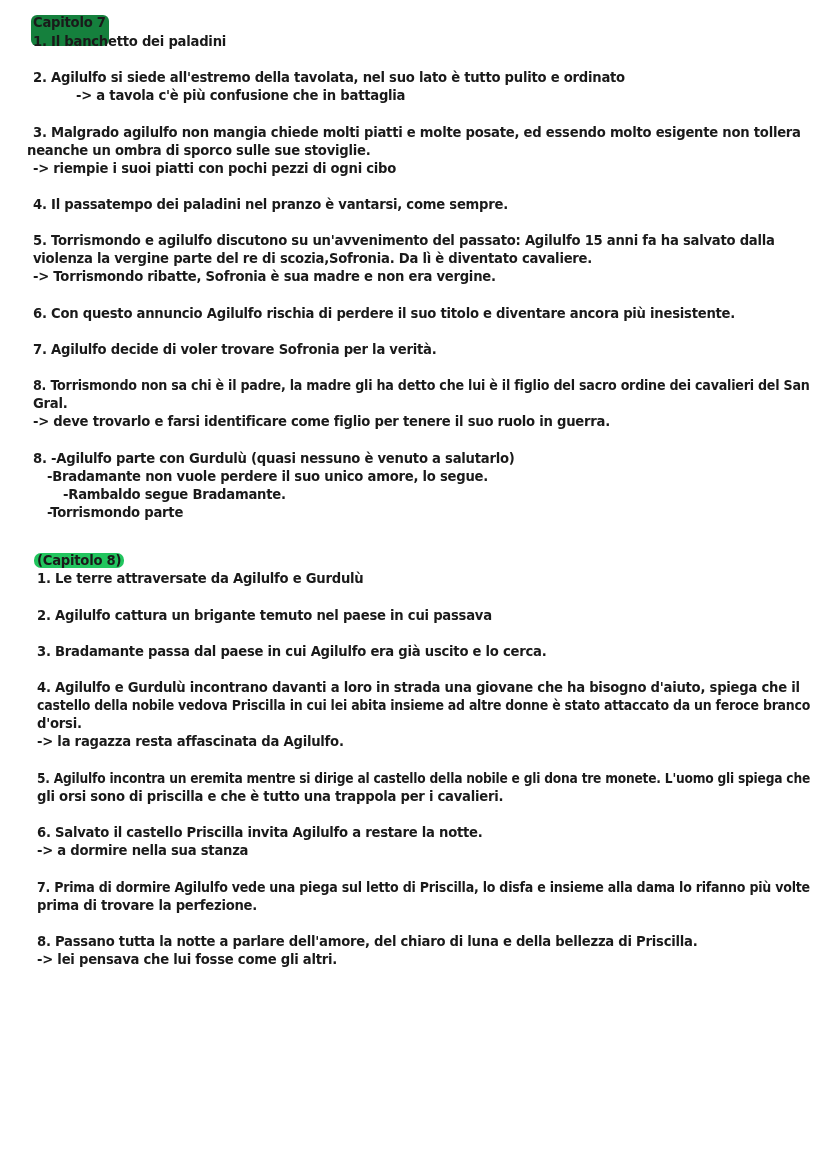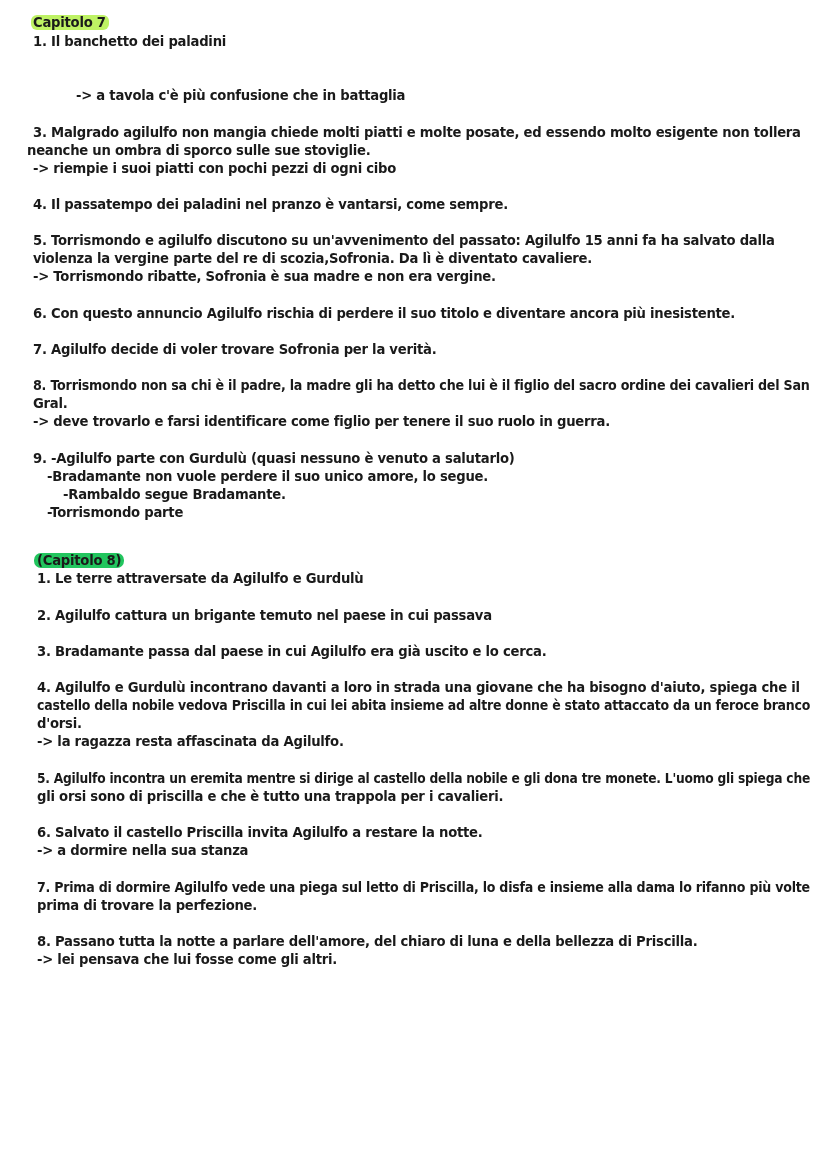--- a/index.html
+++ b/index.html
@@ -25,63 +25,64 @@
     .line {
       position: absolute;
       white-space: nowrap;
       font-size: 13.2px;
       font-weight: bold;
       line-height: 18px;
       letter-spacing: -0.25px;
       transform-origin: left top;
     }
     .hl-yellow {
-      background: #bef264;
+      background: #15803d;
       border-radius: 6px;
-      padding: 0 3px 0 2px;
+      padding: 0 3px 16px 2px;
       margin-left: -2px;
     }
     .hl-blue {
       background: #22c55e;
       border-radius: 7px;
       padding: 0 3px 0 3px;
       margin-left: -3px;
     }
   </style>
 </head>
 <body>
 
 <div class="page">
 
   <div class="line" style="left:33px; top:14px;">
     <span class="hl-yellow">Capitolo 7</span>
   </div>
   <div class="line" style="left:33px; top:33px;">1. Il banchetto dei paladini</div>
 
+  <div class="line" style="left:33px; top:69px;">2. Agilulfo si siede all'estremo della tavolata, nel suo lato è tutto pulito e ordinato</div>
   <div class="line" style="left:33px; top:87px;margin-left:43px;">-&gt; a tavola c'è più confusione che in battaglia</div>
 
   <div class="line" style="left:33px; top:124px;">3. Malgrado agilulfo non mangia chiede molti piatti e molte posate, ed essendo molto esigente non tollera</div>
   <div class="line" style="left:27px; top:142px;">neanche un ombra di sporco sulle sue stoviglie.</div>
   <div class="line" style="left:33px; top:160px;">-&gt; riempie i suoi piatti con pochi pezzi di ogni cibo</div>
 
   <div class="line" style="left:33px; top:196px;">4. Il passatempo dei paladini nel pranzo è vantarsi, come sempre.</div>
 
   <div class="line" style="left:33px; top:232px;">5. Torrismondo e agilulfo discutono su un'avvenimento del passato: Agilulfo 15 anni fa ha salvato dalla</div>
   <div class="line" style="left:33px; top:250px;">violenza la vergine parte del re di scozia,Sofronia. Da lì è diventato cavaliere.</div>
   <div class="line" style="left:33px; top:268px;">-&gt; Torrismondo ribatte, Sofronia è sua madre e non era vergine.</div>
 
   <div class="line" style="left:33px; top:305px;">6. Con questo annuncio Agilulfo rischia di perdere il suo titolo e diventare ancora più inesistente.</div>
 
   <div class="line" style="left:33px; top:341px;">7. Agilulfo decide di voler trovare Sofronia per la verità.</div>
 
   <div class="line" style="left: 33px; top: 377px; transform: scaleX(0.964);">8. Torrismondo non sa chi è il padre, la madre gli ha detto che lui è il figlio del sacro ordine dei cavalieri del San</div>
   <div class="line" style="left:33px; top:395px;">Gral.</div>
   <div class="line" style="left:33px; top:413px;">-&gt; deve trovarlo e farsi identificare come figlio per tenere il suo ruolo in guerra.</div>
 
-  <div class="line" style="left:33px; top:450px;">9. -Agilulfo parte con Gurdulù (quasi nessuno è venuto a salutarlo)</div>
+  <div class="line" style="left:33px; top:450px;">8. -Agilulfo parte con Gurdulù (quasi nessuno è venuto a salutarlo)</div>
   <div class="line" style="left:47px; top:468px;">-Bradamante non vuole perdere il suo unico amore, lo segue.</div>
   <div class="line" style="left:47px; top:486px;margin-left:16px;">-Rambaldo segue Bradamante.</div>
   <div class="line" style="left:47px; top:504px;">-Torrismondo parte</div>
 
   <div class="line" style="left:37px; top:552px;">
     <span class="hl-blue">(Capitolo 8)</span>
   </div>
   <div class="line" style="left:37px; top:570px;">1. Le terre attraversate da Agilulfo e Gurdulù</div>
 
   <div class="line" style="left:37px; top:607px;">2. Agilulfo cattura un brigante temuto nel paese in cui passava</div>

